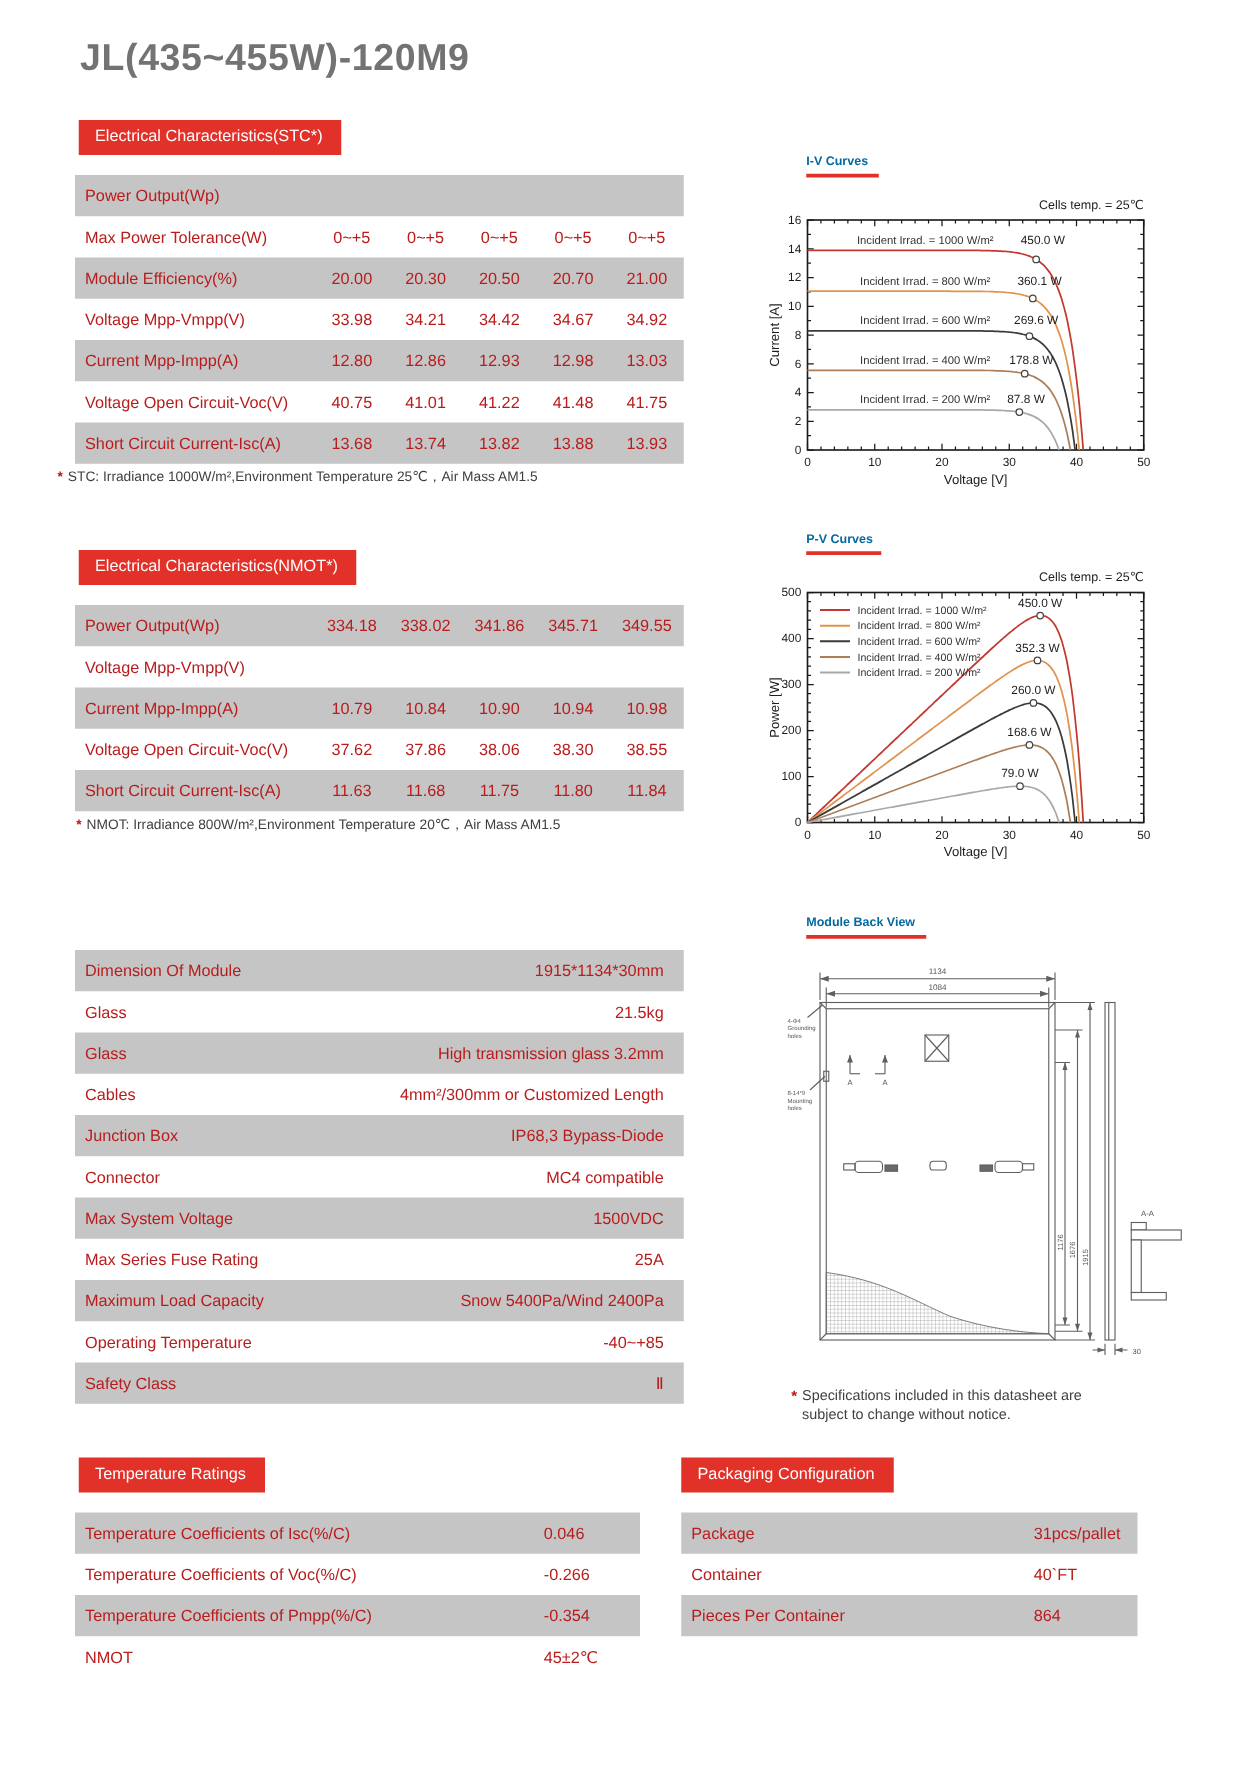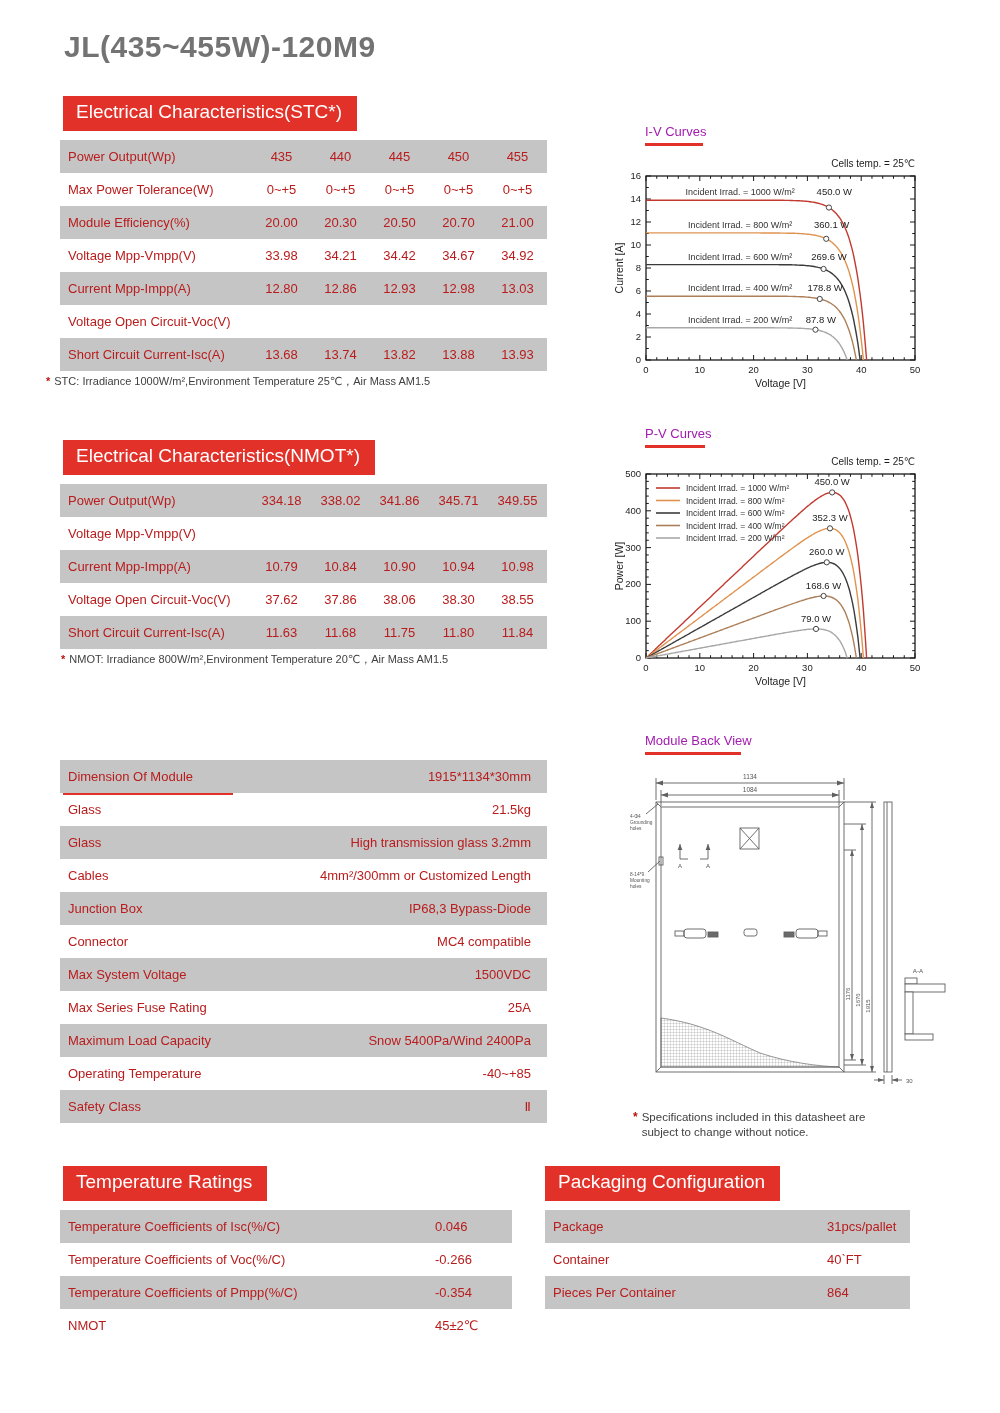--- a/index.html
+++ b/index.html
@@ -3,51 +3,45 @@
 <meta charset="utf-8">
 <style>
   html,body{margin:0;padding:0;}
   body{
     width:1000px;height:1413px;position:relative;background:#ffffff;
     font-family:"Liberation Sans","DejaVu Sans",sans-serif;color:#3c3c3c;overflow:hidden;
   }
   svg text{font-family:"Liberation Sans","DejaVu Sans",sans-serif;}
   .abs{position:absolute;}
   .page-title{left:64px;top:30px;font-size:30px;font-weight:bold;color:#737373;letter-spacing:.5px;}
-  .secbar{background:#e23128;color:#fff;font-size:19px;padding:5px 15px 8px 13px;white-space:nowrap;}
+  .secbar{background:#e23128;color:#fff;font-size:13px;padding:5px 15px 8px 13px;white-space:nowrap;}
   .trow{position:relative;height:33px;line-height:33px;font-size:13px;color:#b91c1c;}
   .trow.g{background:#c5c5c6;}
   .tlabel{padding-left:8px;}
   .tvals{position:absolute;left:192px;right:0;top:0;display:flex;}
   .tval{flex:1;text-align:center;}
   .tvalue{position:absolute;top:0;}
   .tvalue.right{right:16px;}
   .tvalue.fix375{left:375px;}
   .tvalue.fix282{left:282px;}
   .footnote{font-size:11px;color:#3f3f3f;}
   .star{color:#c00f0f;font-weight:bold;margin-right:4px;}
-  .chart-head{font-size:13px;font-weight:normal;color:#a21caf;}
+  .chart-head{font-size:10px;font-weight:bold;color:#0369a1;}
   .rule{height:3px;background:#e23128;margin-top:4px;}
   .specnote{font-size:11.5px;line-height:15px;color:#3f3f3f;display:flex;}
   .specnote .star{font-size:12px;}
 </style>
 </head>
 <body>
 
 <div class="abs page-title">JL(435~455W)-120M9</div>
 
 <div class="abs secbar" style="left:63px;top:96px;">Electrical Characteristics(STC*)</div>
 <div class="abs" style="left:60px;top:140px;width:487px;" id="stc-table">
-    <div class="trow g"><span class="tlabel">Power Output(Wp)</span><span class="tvals">
-        <span class="tval">435</span>
-        <span class="tval">440</span>
-        <span class="tval">445</span>
-        <span class="tval">450</span>
-        <span class="tval">455</span>
-      </span></div>
+    <div class="trow g"><span class="tlabel">Power Output(Wp)</span></div>
     <div class="trow"><span class="tlabel">Max Power Tolerance(W)</span><span class="tvals">
         <span class="tval">0~+5</span>
         <span class="tval">0~+5</span>
         <span class="tval">0~+5</span>
         <span class="tval">0~+5</span>
         <span class="tval">0~+5</span>
       </span></div>
     <div class="trow g"><span class="tlabel">Module Efficiency(%)</span><span class="tvals">
         <span class="tval">20.00</span>
         <span class="tval">20.30</span>
@@ -62,21 +56,27 @@
         <span class="tval">34.67</span>
         <span class="tval">34.92</span>
       </span></div>
     <div class="trow g"><span class="tlabel">Current Mpp-Impp(A)</span><span class="tvals">
         <span class="tval">12.80</span>
         <span class="tval">12.86</span>
         <span class="tval">12.93</span>
         <span class="tval">12.98</span>
         <span class="tval">13.03</span>
       </span></div>
-    <div class="trow"><span class="tlabel">Voltage Open Circuit-Voc(V)</span></div>
+    <div class="trow"><span class="tlabel">Voltage Open Circuit-Voc(V)</span><span class="tvals">
+        <span class="tval">40.75</span>
+        <span class="tval">41.01</span>
+        <span class="tval">41.22</span>
+        <span class="tval">41.48</span>
+        <span class="tval">41.75</span>
+      </span></div>
     <div class="trow g"><span class="tlabel">Short Circuit Current-Isc(A)</span><span class="tvals">
         <span class="tval">13.68</span>
         <span class="tval">13.74</span>
         <span class="tval">13.82</span>
         <span class="tval">13.88</span>
         <span class="tval">13.93</span>
       </span></div>
   </div>
 <div class="abs footnote" style="left:46px;top:374px;"><span class="star">*</span><span>STC: Irradiance 1000W/m²,Environment Temperature 25℃，Air Mass AM1.5</span></div>
 

